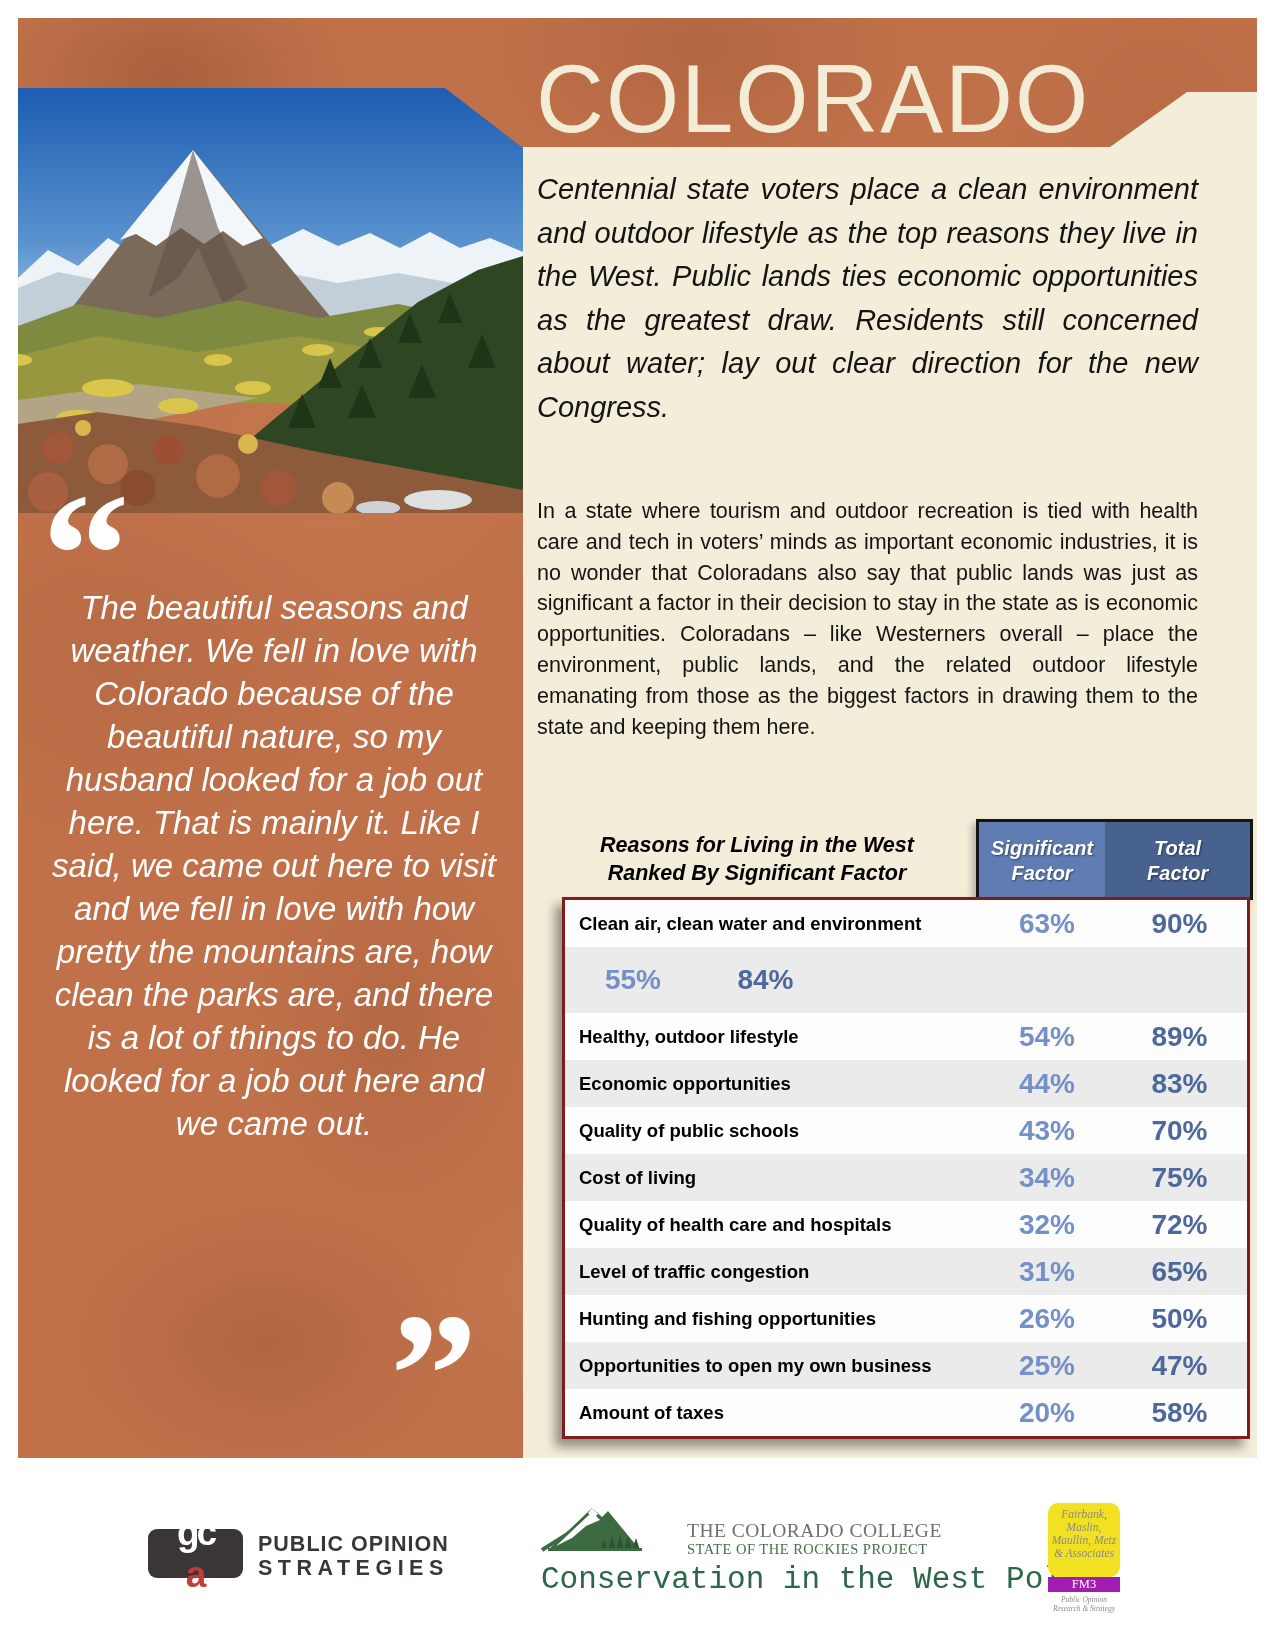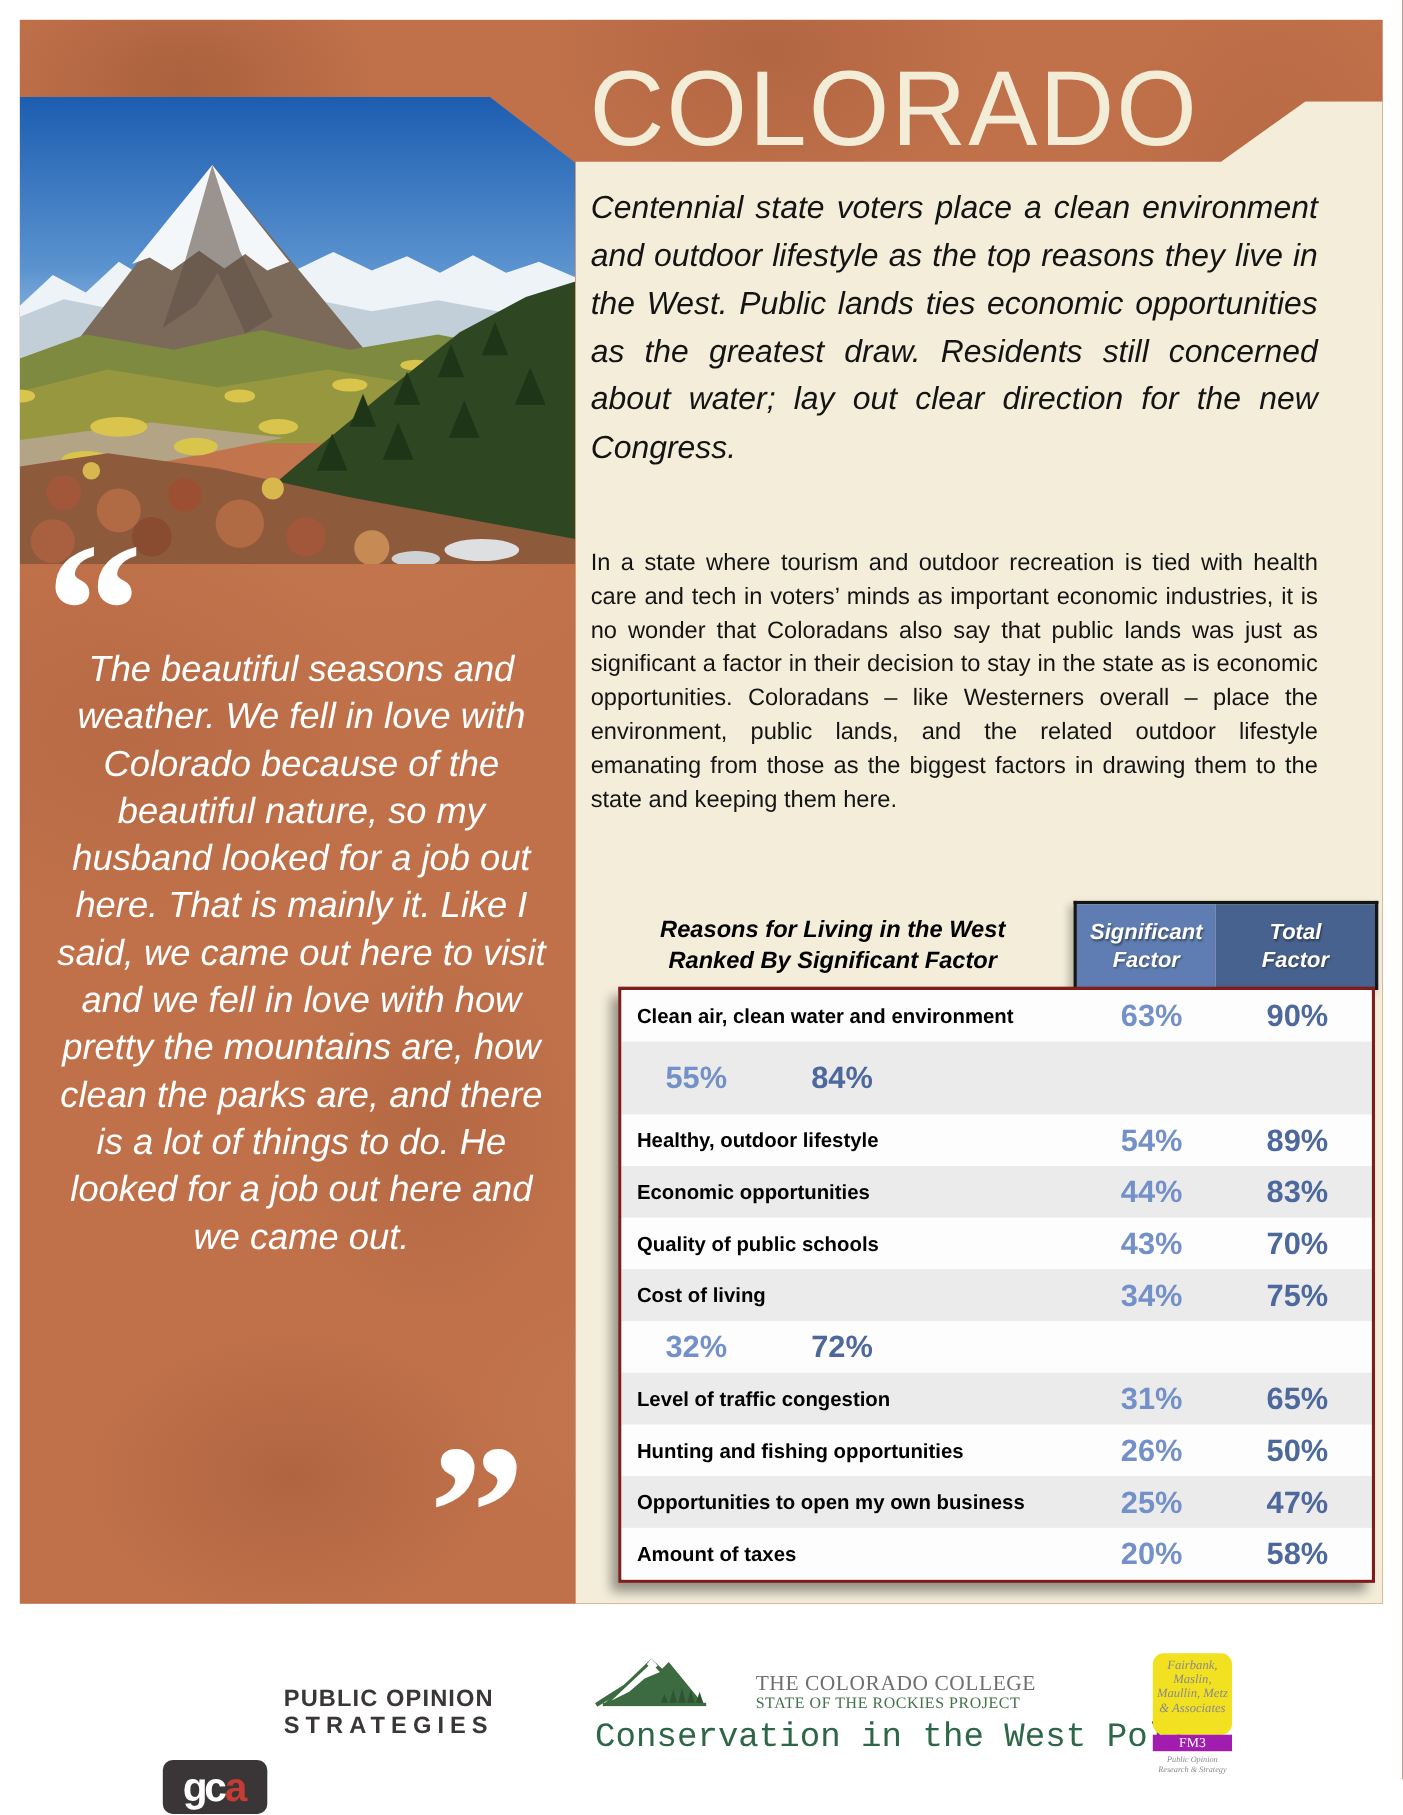--- a/index.html
+++ b/index.html
@@ -62,22 +62,22 @@
 
   
   .quote-open,.quote-close{position:absolute;color:#ffffff;font-family:"Liberation Serif",serif;
     font-weight:bold;font-size:175px;line-height:1;}
   .quote-open{left:42px;top:468px;}
   .quote-close{left:390px;top:1288px;}
   .quote-text{position:absolute;left:48px;top:586px;width:452px;text-align:center;
     color:#ffffff;font-style:italic;font-size:33px;line-height:43px;}
 
   
-  .pos-mark{position:absolute;left:148px;top:1600px;width:95px;height:49px;background:#3a3637;
-    border-radius:9px;display:flex;align-items:center;justify-content:center;}
+  .pos-mark{position:absolute;left:148px;top:1529px;width:95px;height:49px;background:#3a3637;
+    border-radius:9px;display:flex;align-items:center;justify-content:center;flex-direction:column;}
   .pos-mark .g1{color:#fff;font-weight:bold;font-size:37px;letter-spacing:-3px;}
   .pos-mark .g2{color:#c43c35;font-weight:bold;font-size:37px;margin-left:1px;}
   .pos-line1{position:absolute;left:258px;top:1532px;font-size:21.5px;font-weight:bold;
     color:#3a3637;letter-spacing:1px;}
   .pos-line2{position:absolute;left:258px;top:1556px;font-size:21.5px;font-weight:bold;
     color:#3a3637;letter-spacing:5.5px;}
 
   .cc-icon{position:absolute;left:540px;top:1498px;width:140px;height:60px;}
   .cc-line1{position:absolute;left:687px;top:1520px;font-family:"Liberation Serif",serif;
     font-size:19.5px;color:#6f6f6f;letter-spacing:.5px;}
@@ -217,20 +217,21 @@
       <div class="val tot">70%</div>
     </div>
 
     <div class="row even">
       <div class="label">Cost of living</div>
       <div class="val sig">34%</div>
       <div class="val tot">75%</div>
     </div>
 
     <div class="row odd">
+      <div class="label">Quality of health care and hospitals</div>
       <div class="val sig">32%</div>
       <div class="val tot">72%</div>
     </div>
 
     <div class="row even">
       <div class="label">Level of traffic congestion</div>
       <div class="val sig">31%</div>
       <div class="val tot">65%</div>
     </div>
 

